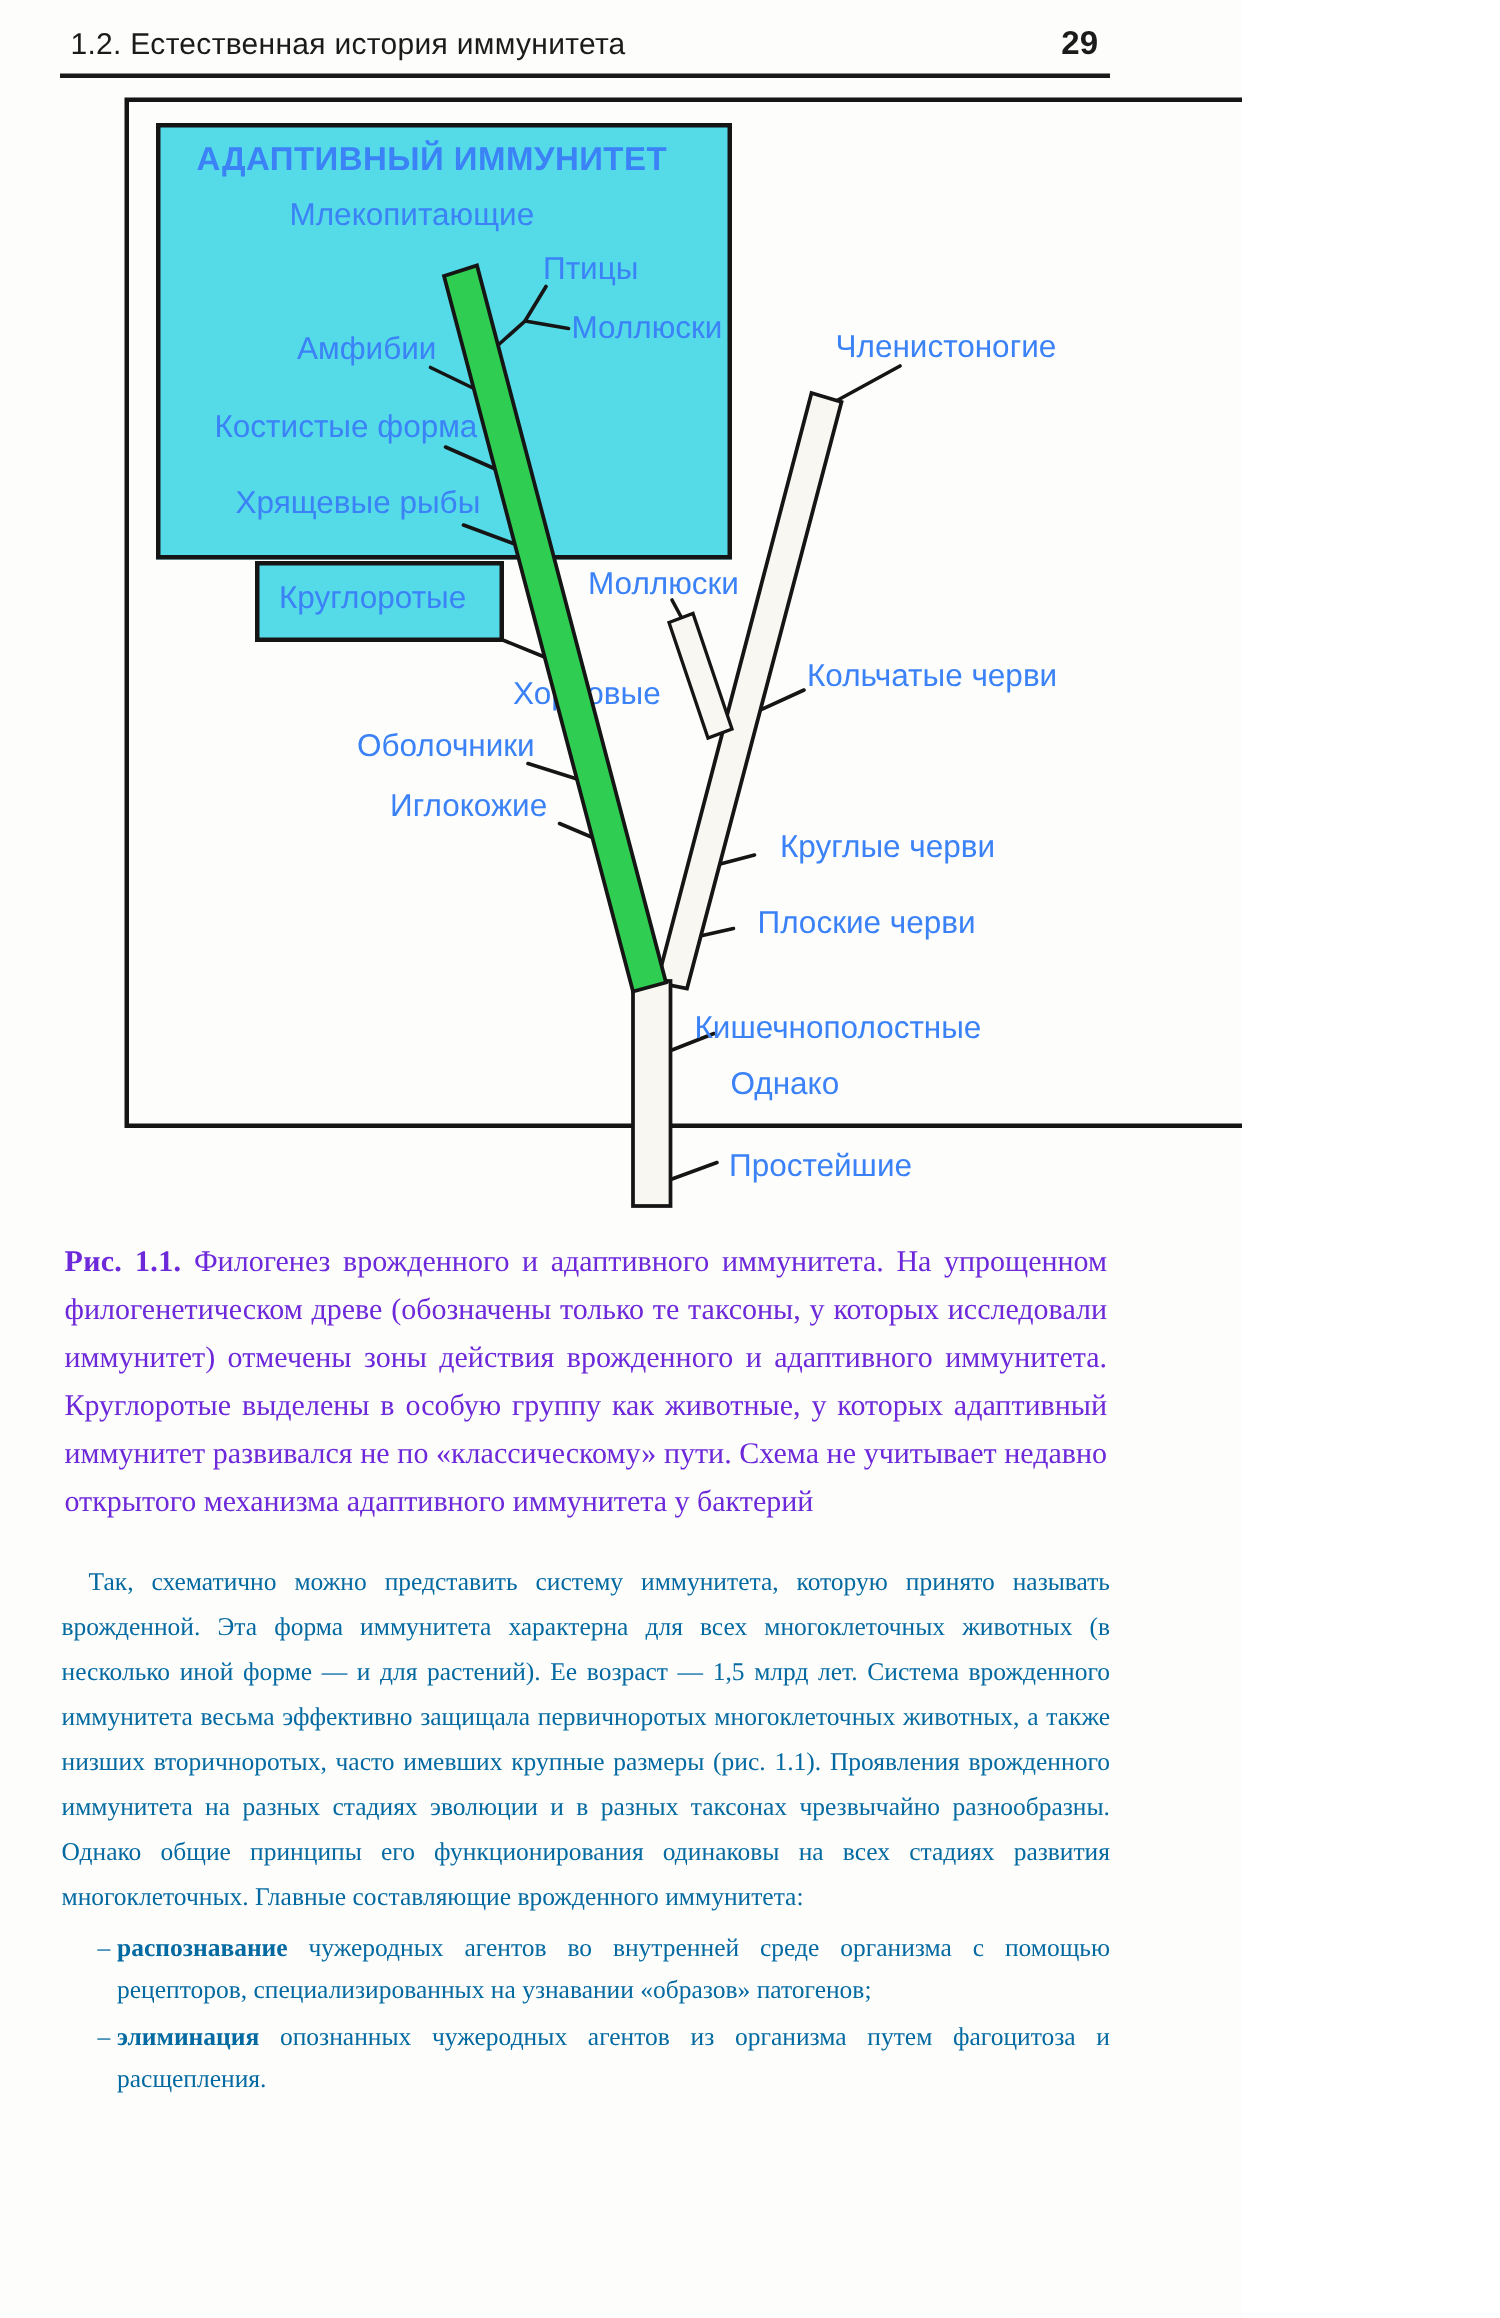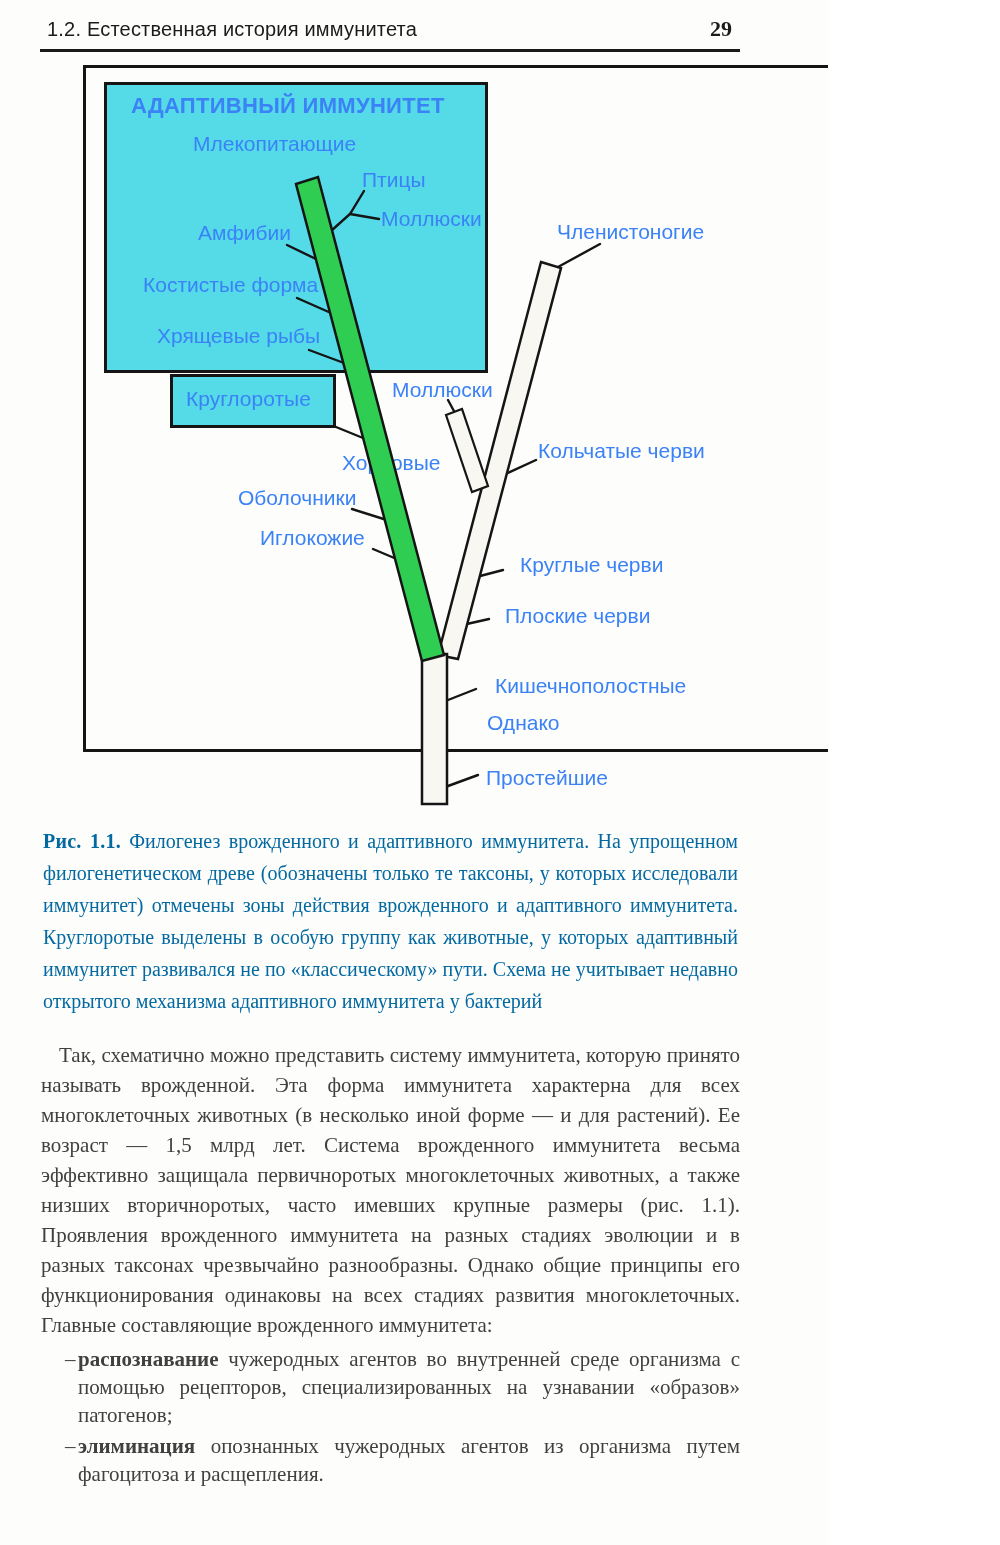--- a/index.html
+++ b/index.html
@@ -10,21 +10,21 @@
     color:#1b1b1b;
     font-family:"Liberation Sans",sans-serif;
     overflow:hidden;
   }
   
   .hdr-row{
     display:flex;justify-content:space-between;align-items:baseline;
     margin:0 88px 0 40px;padding:16px 2px 0 7px;
   }
   .hdr-title{font-size:20px;letter-spacing:0.2px;}
-  .hdr-num{font-size:22px;font-weight:bold;padding-right:6px;font-family:Liberation Serif, serif;}
+  .hdr-num{font-size:22px;font-weight:bold;padding-right:6px;}
   .hdr-rule{margin:7px 88px 0 40px;border-top:3px solid #1a1a1a;}
 
   
   .fig{position:relative;height:760px;margin-top:5px;}
   .fig-frame{
     position:absolute;left:83px;top:8px;width:779px;height:687px;
     border:3px solid #151515;box-sizing:border-box;z-index:0;background:transparent;
   }
   .cyanbox{
     position:absolute;box-sizing:border-box;
@@ -37,29 +37,29 @@
     position:absolute;font-size:21px;line-height:23px;
     white-space:nowrap;z-index:4;color:#3b82f6;
   }
   .lb-bold{font-weight:bold;font-size:22px;letter-spacing:0.3px;}
   .lb-under{z-index:2;}
 
   
   .cap{
     margin:8px 90px 0 43px;
     font-family:"Liberation Serif",serif;
-    font-size:20px;line-height:32px;text-align:justify;color:#0369a1;
+    font-size:20px;line-height:32px;text-align:justify;color:#6d28d9;
   }
   .cap b{letter-spacing:0.2px;}
 
   
   .bodytext{
     margin:23px 88px 0 41px;
     font-family:"Liberation Serif",serif;
-    font-size:21px;color:#404040;
+    font-size:17px;color:#0369a1;
   }
   .para{margin:0;text-indent:18px;line-height:30px;text-align:justify;}
   .blist{margin-top:5px;}
   .li{
     position:relative;padding-left:37px;
     line-height:28px;text-align:justify;margin-top:3px;
   }
   .li .dash{position:absolute;left:24px;top:0;}
 </style>
 </head>
@@ -113,21 +113,21 @@
     <div class="lb" style="left:143px;top:216px">Костистые форма</div>
     <div class="lb" style="left:157px;top:267px">Хрящевые рыбы</div>
     <div class="lb" style="left:186px;top:330px">Круглоротые</div>
     <div class="lb" style="left:557px;top:163px">Членистоногие</div>
     <div class="lb" style="left:392px;top:321px">Моллюски</div>
     <div class="lb" style="left:538px;top:382px">Кольчатые черви</div>
     <div class="lb" style="left:238px;top:429px">Оболочники</div>
     <div class="lb" style="left:260px;top:469px">Иглокожие</div>
     <div class="lb" style="left:520px;top:496px">Круглые черви</div>
     <div class="lb" style="left:505px;top:547px">Плоские черви</div>
-    <div class="lb" style="left:495px;top:617px">Кишечнополостные</div>
+    <div class="lb" style="left:463px;top:617px">Кишечнополостные</div>
     <div class="lb" style="left:487px;top:654px">Однако</div>
     <div class="lb" style="left:486px;top:709px">Простейшие</div>
   </div>
 
   <p class="cap"><b>Рис. 1.1.</b><span> Филогенез врожденного и адаптивного иммунитета. На упрощенном филогенетическом древе (обозначены только те таксоны, у которых исследовали иммунитет) отмечены зоны действия врожденного и адаптивного иммунитета. Круглоротые выделены в особую группу как животные, у которых адаптивный иммунитет развивался не по «классическому» пути. Схема не учитывает недавно открытого механизма адаптивного иммунитета у бактерий</span></p>
 
   <div class="bodytext">
     <p class="para">Так, схематично можно представить систему иммунитета, которую принято называть врожденной. Эта форма иммунитета характерна для всех многоклеточных животных (в несколько иной форме — и для растений). Ее возраст — 1,5 млрд лет. Система врожденного иммунитета весьма эффективно защищала первичноротых многоклеточных животных, а также низших вторичноротых, часто имевших крупные размеры (рис. 1.1). Проявления врожденного иммунитета на разных стадиях эволюции и в разных таксонах чрезвычайно разнообразны. Однако общие принципы его функционирования одинаковы на всех стадиях развития многоклеточных. Главные составляющие врожденного иммунитета:</p>
     <div class="blist">
       <div class="li"><span class="dash">–</span><b>распознавание</b><span> чужеродных агентов во внутренней среде организма с помощью рецепторов, специализированных на узнавании «образов» патогенов;</span></div>

